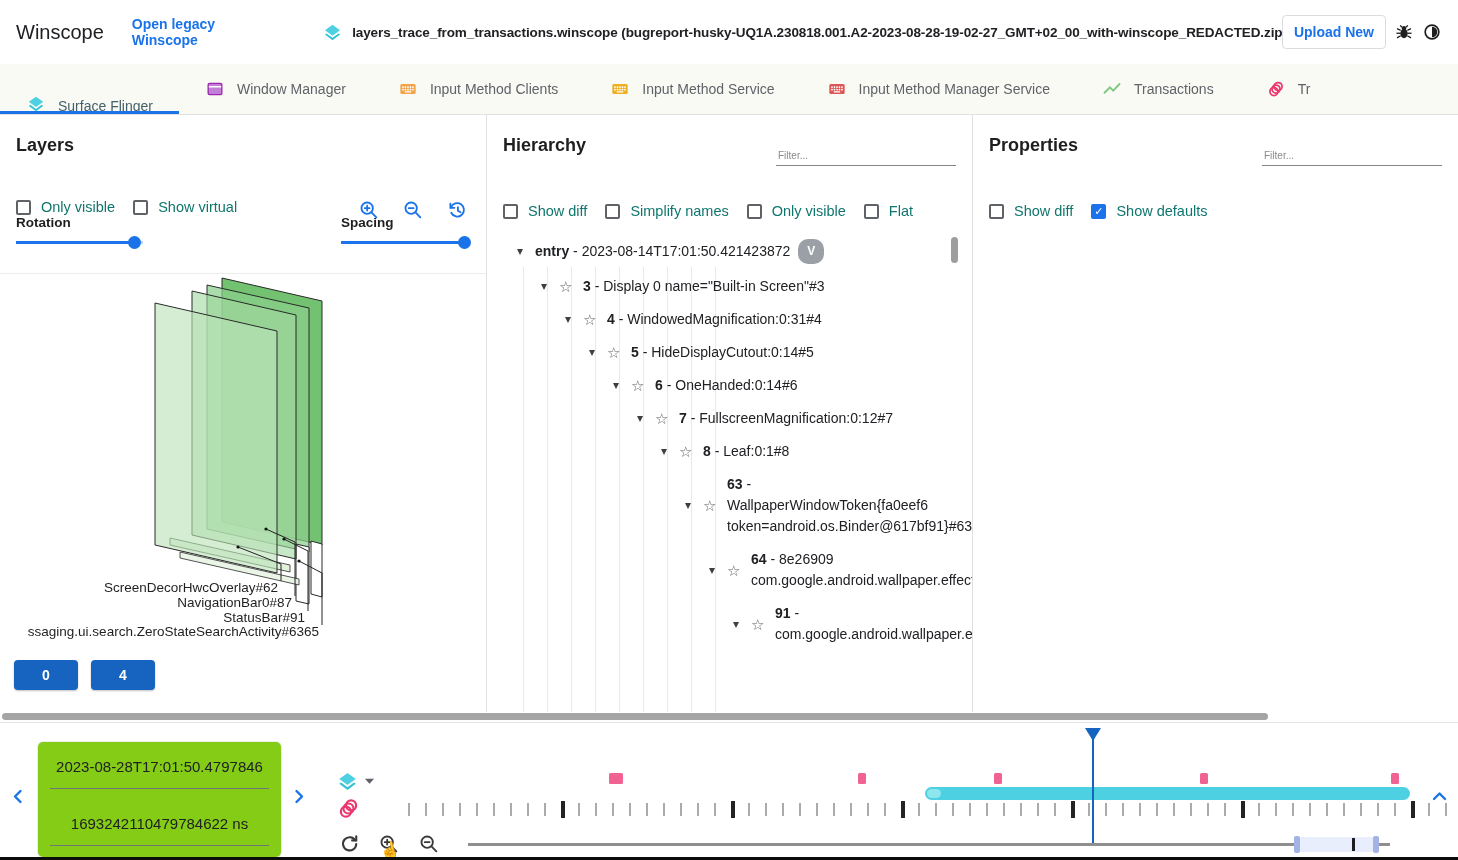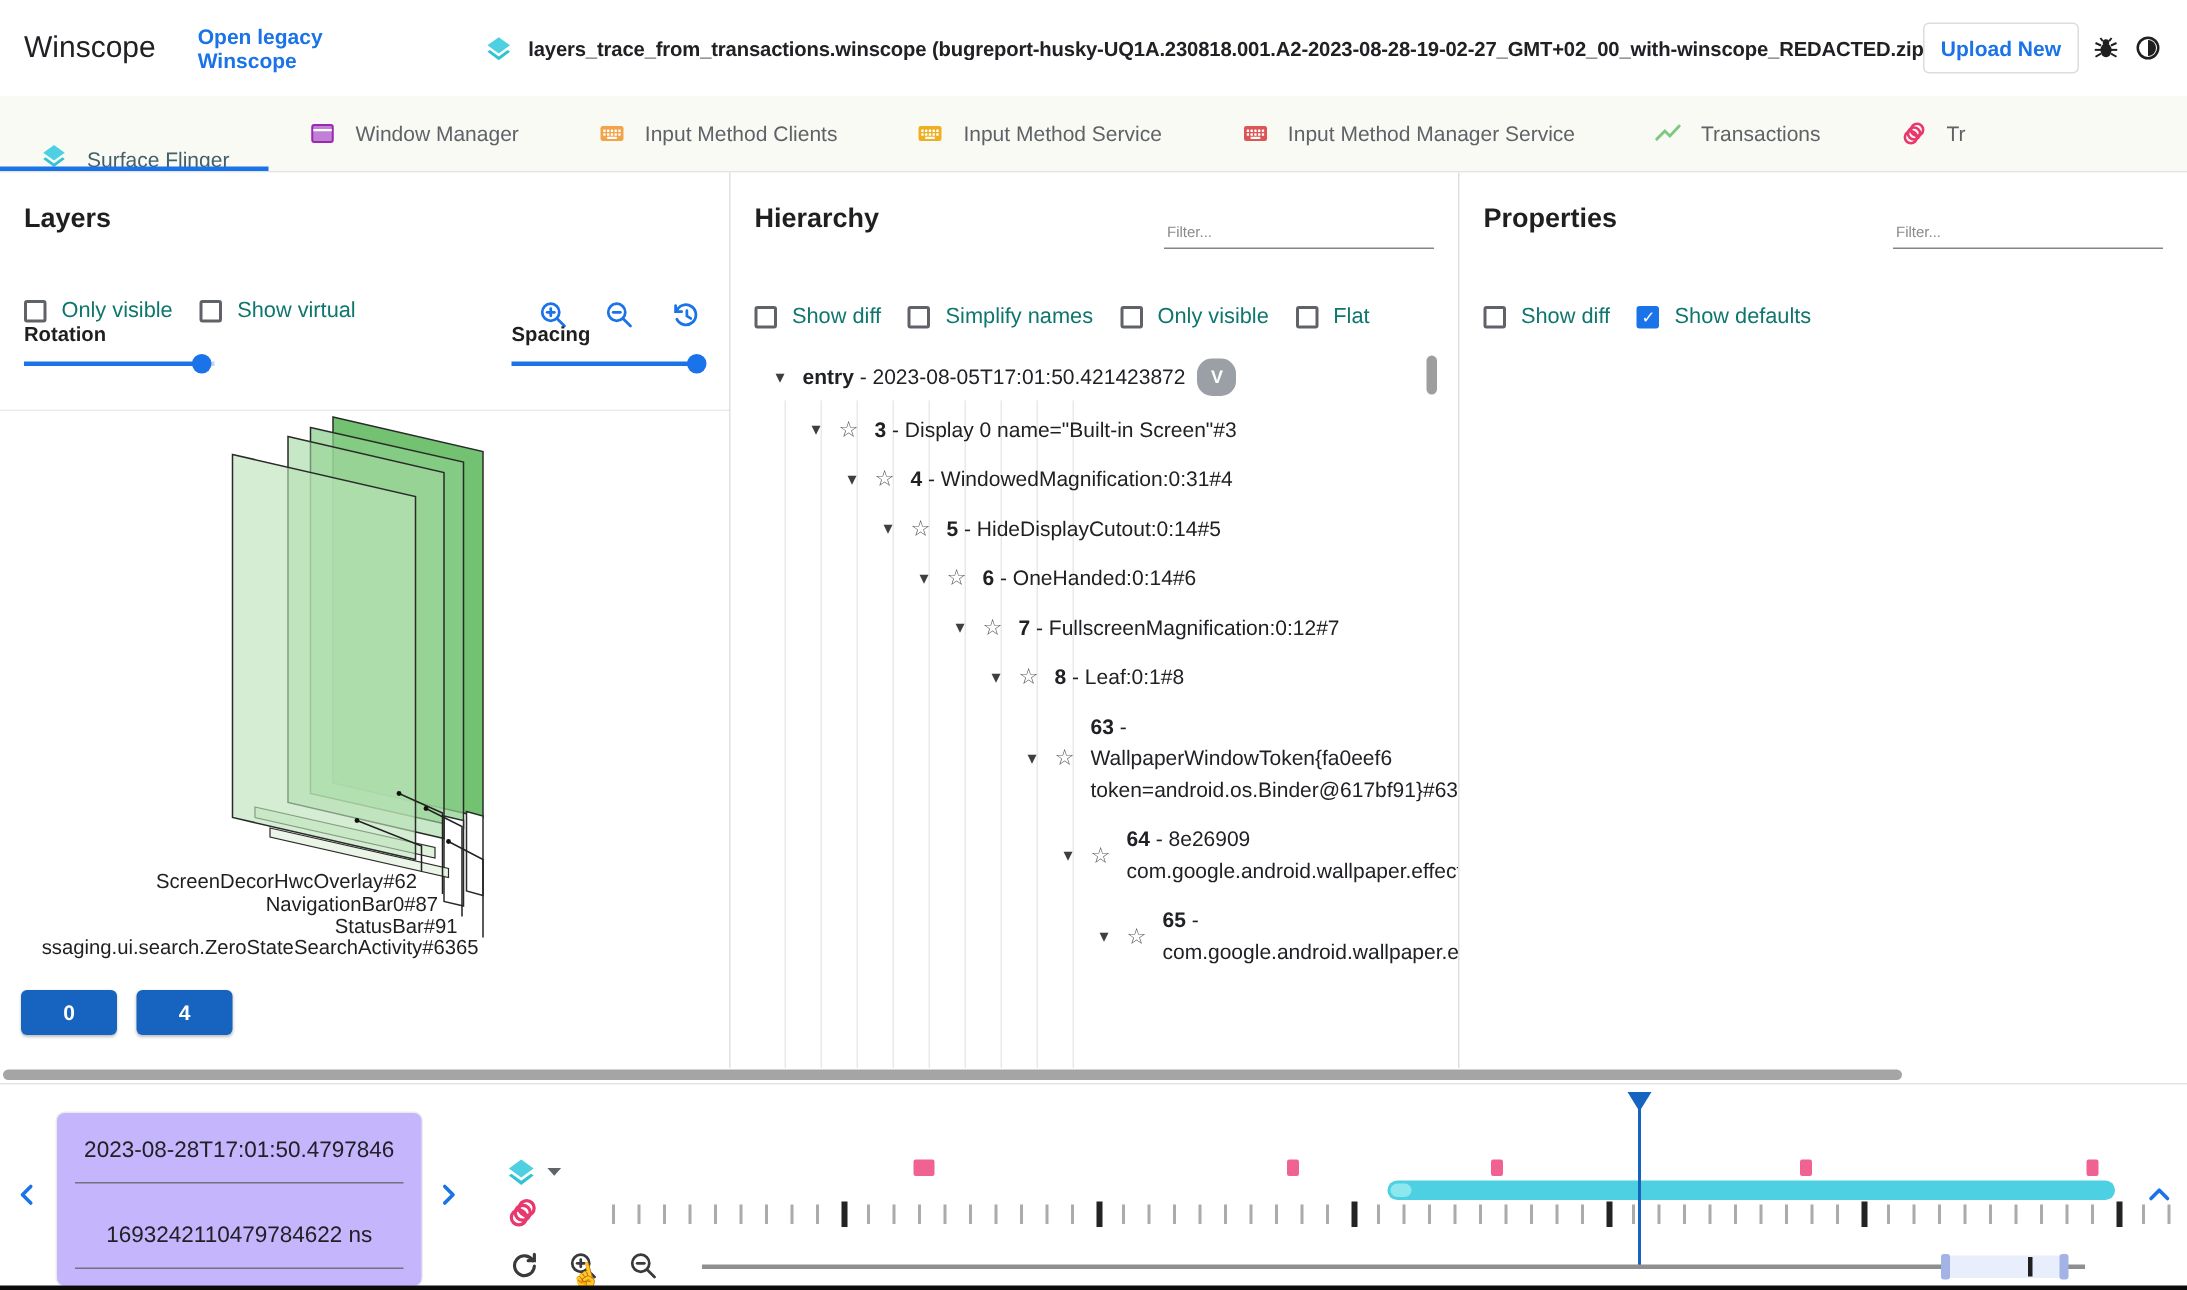--- a/index.html
+++ b/index.html
@@ -77,21 +77,21 @@
   .vscroll { position:absolute; right:14px; top:122px; width:7px; height:26px; background:#9e9e9e; border-radius:4px; cursor:pointer; }
 
   
   .hscroll { position:absolute; top:712px; left:0; right:0; height:10px; background:#fff; }
   .hthumb { position:absolute; left:2px; top:1px; width:1266px; height:7px; background:#a5a5a5; border-radius:4px; cursor:pointer; }
 
   
   footer { position:absolute; top:722px; left:0; right:0; height:138px; background:#fff;
     border-top:1px solid #e4e4e4; }
   .navchev { position:absolute; width:16px; height:16px; cursor:pointer; }
-  .timebox { position:absolute; left:38px; top:19px; width:243px; height:115px; background:#c4b5fd;
+  .timebox { position:absolute; left:38px; top:19px; width:243px; height:115px; background:#84cc16;
     border-radius:5px; box-shadow:0 0 0 1px #ededed; }
   .tfield { position:absolute; left:12px; right:12px; height:45px; border-bottom:1px solid #70757a;
     display:flex; align-items:center; justify-content:center; font-size:15px; color:#202124; cursor:text; white-space:nowrap; }
   .tf1 { top:2px; } .tf2 { top:59px; }
   .trace-icon { position:absolute; cursor:pointer; }
   .tl-ctl { position:absolute; width:22px; height:22px; cursor:pointer; }
   .marker { position:absolute; top:50px; height:11px; background:#f06292; border-radius:1.5px; cursor:pointer; }
   .activebar { position:absolute; top:64px; height:13px; background:#4dd0e1; border-radius:7px; cursor:pointer; }
   .activebar .cap { position:absolute; left:2px; top:2px; width:14px; height:9px; background:#8ce7ef; border-radius:5px; }
   .ruler { position:absolute; left:0; top:0; right:0; height:100px; }
@@ -372,21 +372,21 @@
           <div class="tguide" style="left: 60px;"></div>
           <div class="tguide" style="left: 84px;"></div>
           <div class="tguide" style="left: 108px;"></div>
           <div class="tguide" style="left: 132px;"></div>
           <div class="tguide" style="left: 156px;"></div>
           <div class="tguide" style="left: 180px;"></div>
           <div class="tguide" style="left: 204px;"></div>
           <div class="tguide" style="left: 228px;"></div>
           <div class="trow" style="padding-left: 30px;">
             <span class="tcaret">▾</span>
-            <span class="ttext"><b>entry</b><span> - 2023-08-05T17:01:50.421423872</span><span class="chip">V</span></span>
+            <span class="ttext"><b>entry</b><span> - 2023-08-14T17:01:50.421423872</span><span class="chip">V</span></span>
           </div>
           <div class="trow" style="padding-left: 54px;">
             <span class="tcaret">▾</span>
             <span class="tstar">☆</span>
             <span class="ttext"><b>3</b><span> - Display 0 name="Built-in Screen"#3</span></span>
           </div>
           <div class="trow" style="padding-left: 78px;">
             <span class="tcaret">▾</span>
             <span class="tstar">☆</span>
             <span class="ttext"><b>4</b><span> - WindowedMagnification:0:31#4</span></span>
@@ -417,21 +417,21 @@
             <span class="ttext"><b>63</b><span> - WallpaperWindowToken{fa0eef6 token=android.os.Binder@617bf91}#63</span></span>
           </div>
           <div class="trow" style="padding-left: 222px;">
             <span class="tcaret">▾</span>
             <span class="tstar">☆</span>
             <span class="ttext"><b>64</b><span> - 8e26909 com.google.android.wallpaper.effects.cinematic.CinematicWallpaperService#64</span></span>
           </div>
           <div class="trow" style="padding-left: 246px;">
             <span class="tcaret">▾</span>
             <span class="tstar">☆</span>
-            <span class="ttext"><b>65</b><span> - com.google.android.wallpaper.effects.cinematic.CinematicWallpaperSer</span></span>
+            <span class="ttext"><b>91</b><span> - com.google.android.wallpaper.effects.cinematic.CinematicWallpaperSer</span></span>
           </div>
         </div>
       <div class="vscroll"></div>
     </section>
 
     <section class="panel">
       <h2 class="ptitle">Properties</h2>
       <div class="filter">
         <input placeholder="Filter..." style="">
       </div>

